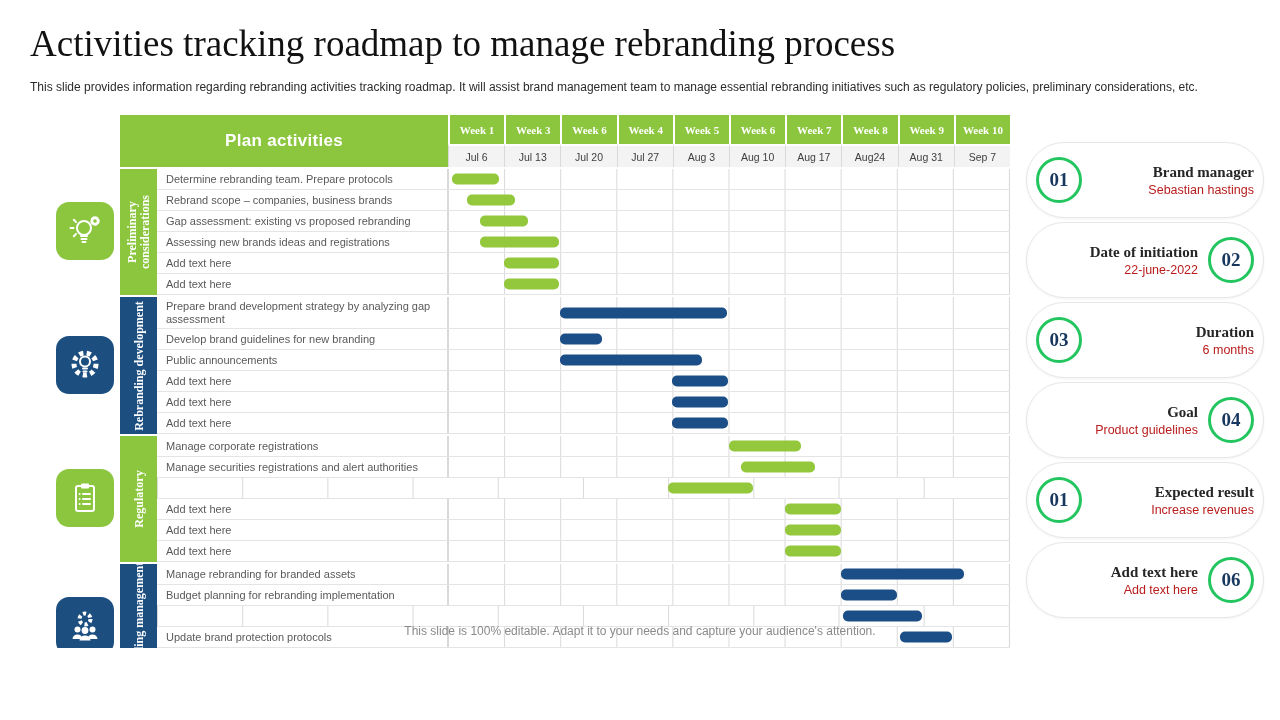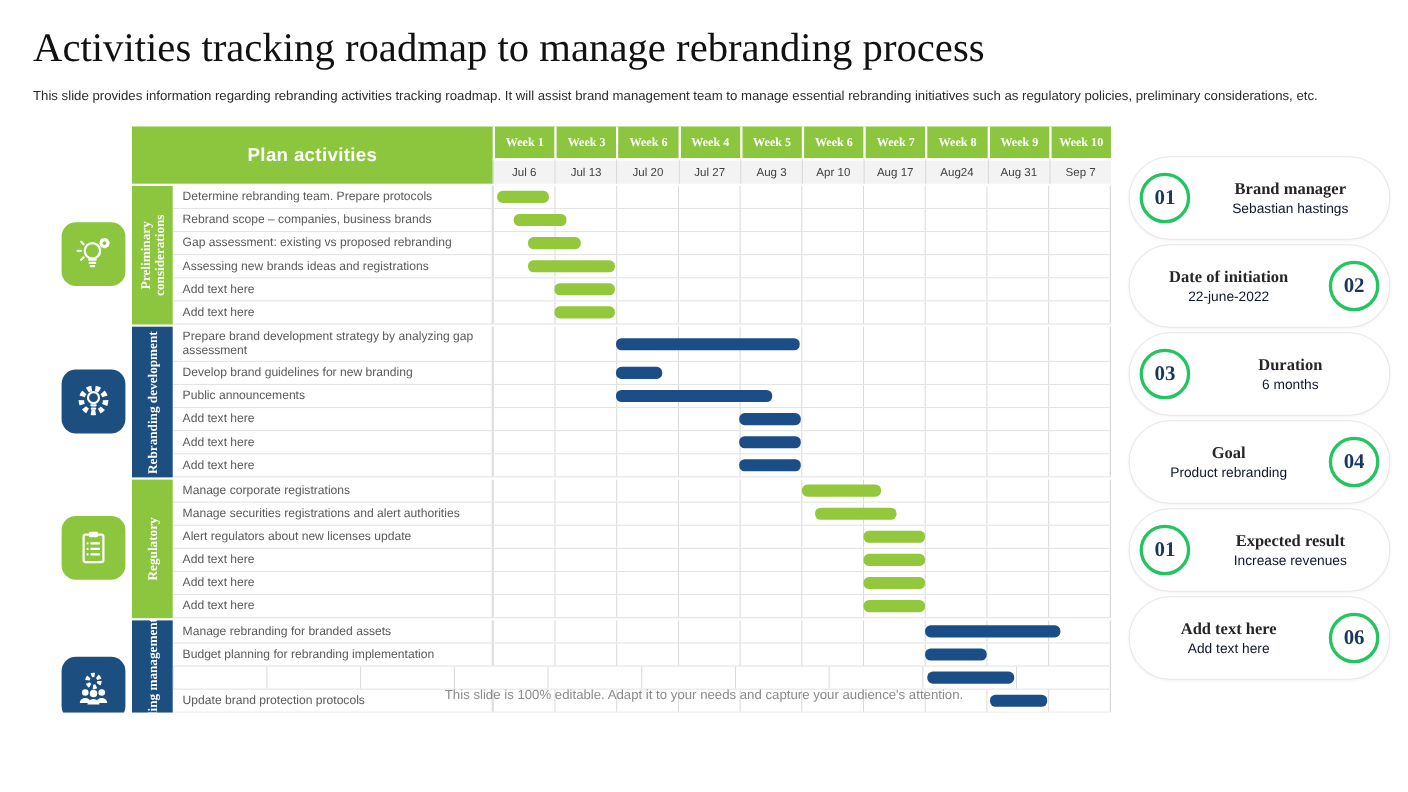--- a/index.html
+++ b/index.html
@@ -39,23 +39,23 @@
   .cat-icon{position:absolute;left:-64px;width:58px;height:58px;border-radius:13px;
             display:flex;align-items:center;justify-content:center;}
   
   .sidebar{position:absolute;left:1026px;top:142px;width:238px;display:flex;flex-direction:column;gap:4px;}
   .sb-item{height:76px;border:1px solid #e7e7e7;border-radius:40px;box-shadow:0 1px 3px rgba(0,0,0,.05);
            display:flex;align-items:center;gap:10px;padding:0 9px;box-sizing:border-box;background:#fff;}
   .sb-item.right{flex-direction:row-reverse;}
   .ring{width:40px;height:40px;flex:none;border:3px solid #22c55e;border-radius:50%;background:#fff;
         display:flex;align-items:center;justify-content:center;
         font-family:"Liberation Serif",serif;font-weight:bold;font-size:19px;color:#17375e;}
-  .sb-text{flex:1;text-align:center;}
+  .sb-text{flex:1;text-align:right;}
   .sb-title{font-family:"Liberation Serif",serif;font-weight:bold;font-size:15px;color:#262626;}
-  .sb-sub{font-size:12.5px;color:#0f172a;margin-top:2px;}
+  .sb-sub{font-size:12.5px;color:#b91c1c;margin-top:2px;}
 </style>
 </head>
 <body>
 
 <div class="slide">
   <div class="title">Activities tracking roadmap to manage rebranding process</div>
   <div class="subtitle">This slide provides information regarding rebranding activities tracking roadmap. It will assist brand management team to manage essential rebranding initiatives such as regulatory policies, preliminary considerations, etc.</div>
 
   <div class="gantt">
     <div class="gantt-header">
@@ -76,21 +76,21 @@
           <div class="week-col">
             <div class="week-name">Week 4</div>
             <div class="week-date">Jul 27</div>
           </div>
           <div class="week-col">
             <div class="week-name">Week 5</div>
             <div class="week-date">Aug 3</div>
           </div>
           <div class="week-col">
             <div class="week-name">Week 6</div>
-            <div class="week-date">Apr 10</div>
+            <div class="week-date">Aug 10</div>
           </div>
           <div class="week-col">
             <div class="week-name">Week 7</div>
             <div class="week-date">Aug 17</div>
           </div>
           <div class="week-col">
             <div class="week-name">Week 8</div>
             <div class="week-date">Aug24</div>
           </div>
           <div class="week-col">
@@ -201,21 +201,20 @@
                 <div class="bar" style="left: 50%; width: 13%; background: rgb(147, 200, 61);"></div>
               </div>
             </div>
             <div class="task-row">
               <div class="task-label">Manage securities registrations and alert authorities</div>
               <div class="task-timeline">
                 <div class="bar" style="left: 52.3%; width: 13.2%; background: rgb(147, 200, 61);"></div>
               </div>
             </div>
             <div class="task-row">
-              <div class="task-label">Alert regulators about new licenses update</div>
               <div class="task-timeline">
                 <div class="bar" style="left: 60%; width: 10%; background: rgb(147, 200, 61);"></div>
               </div>
             </div>
             <div class="task-row">
               <div class="task-label">Add text here</div>
               <div class="task-timeline">
                 <div class="bar" style="left: 60%; width: 10%; background: rgb(147, 200, 61);"></div>
               </div>
             </div>
@@ -345,21 +344,21 @@
         <div class="ring">03</div>
         <div class="sb-text">
           <div class="sb-title">Duration</div>
           <div class="sb-sub">6 months</div>
         </div>
       </div>
       <div class="sb-item right">
         <div class="ring">04</div>
         <div class="sb-text">
           <div class="sb-title">Goal</div>
-          <div class="sb-sub">Product rebranding</div>
+          <div class="sb-sub">Product guidelines</div>
         </div>
       </div>
       <div class="sb-item">
         <div class="ring">01</div>
         <div class="sb-text">
           <div class="sb-title">Expected result</div>
           <div class="sb-sub">Increase revenues</div>
         </div>
       </div>
       <div class="sb-item right">

